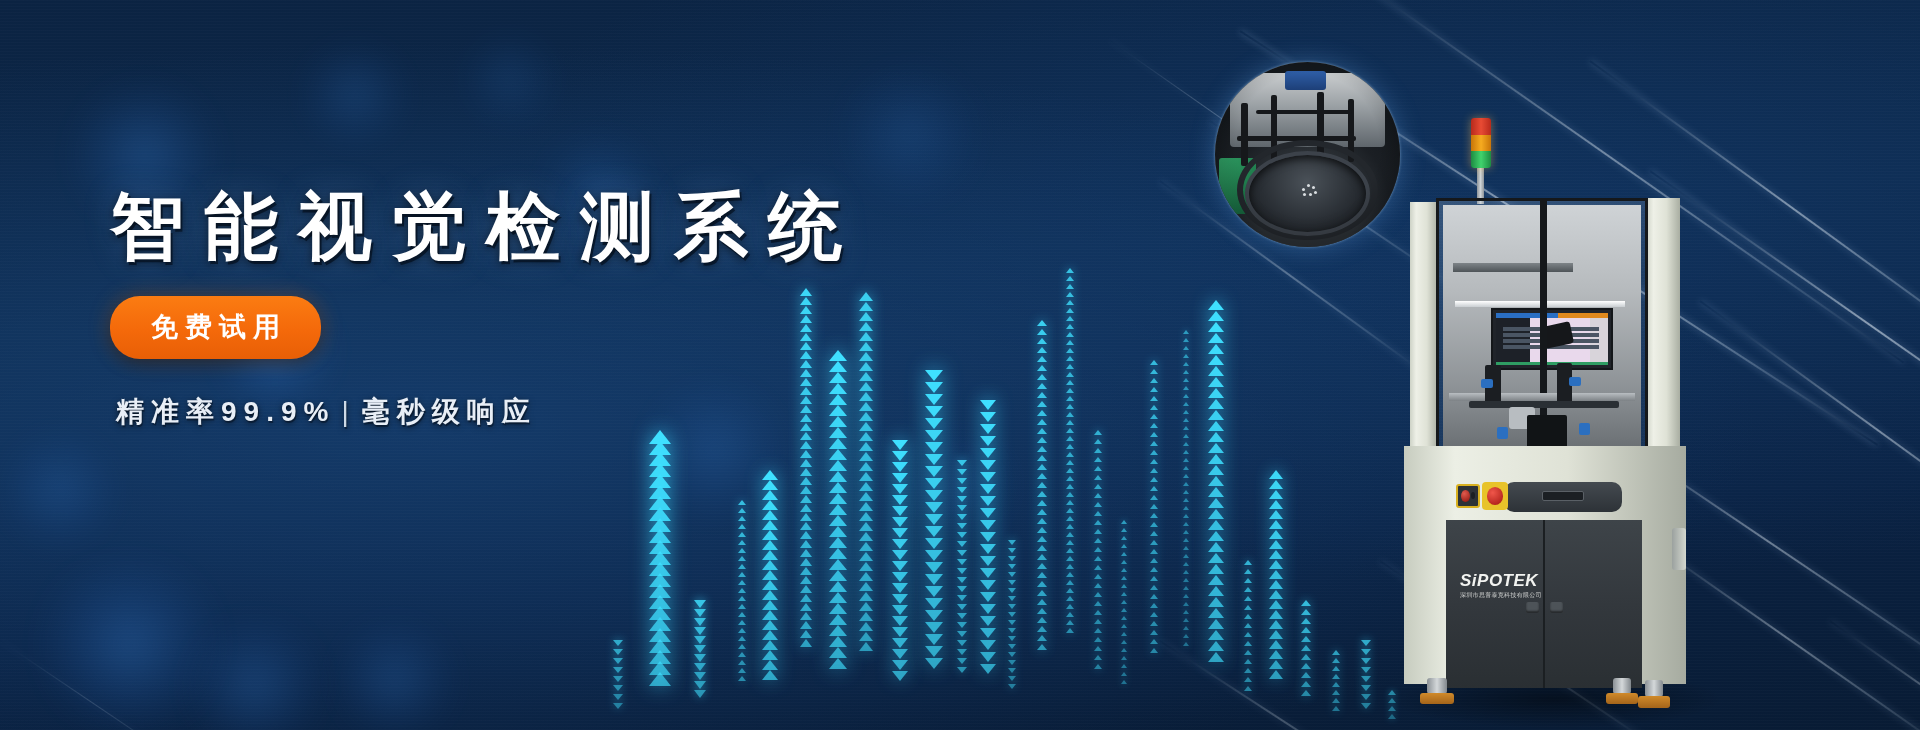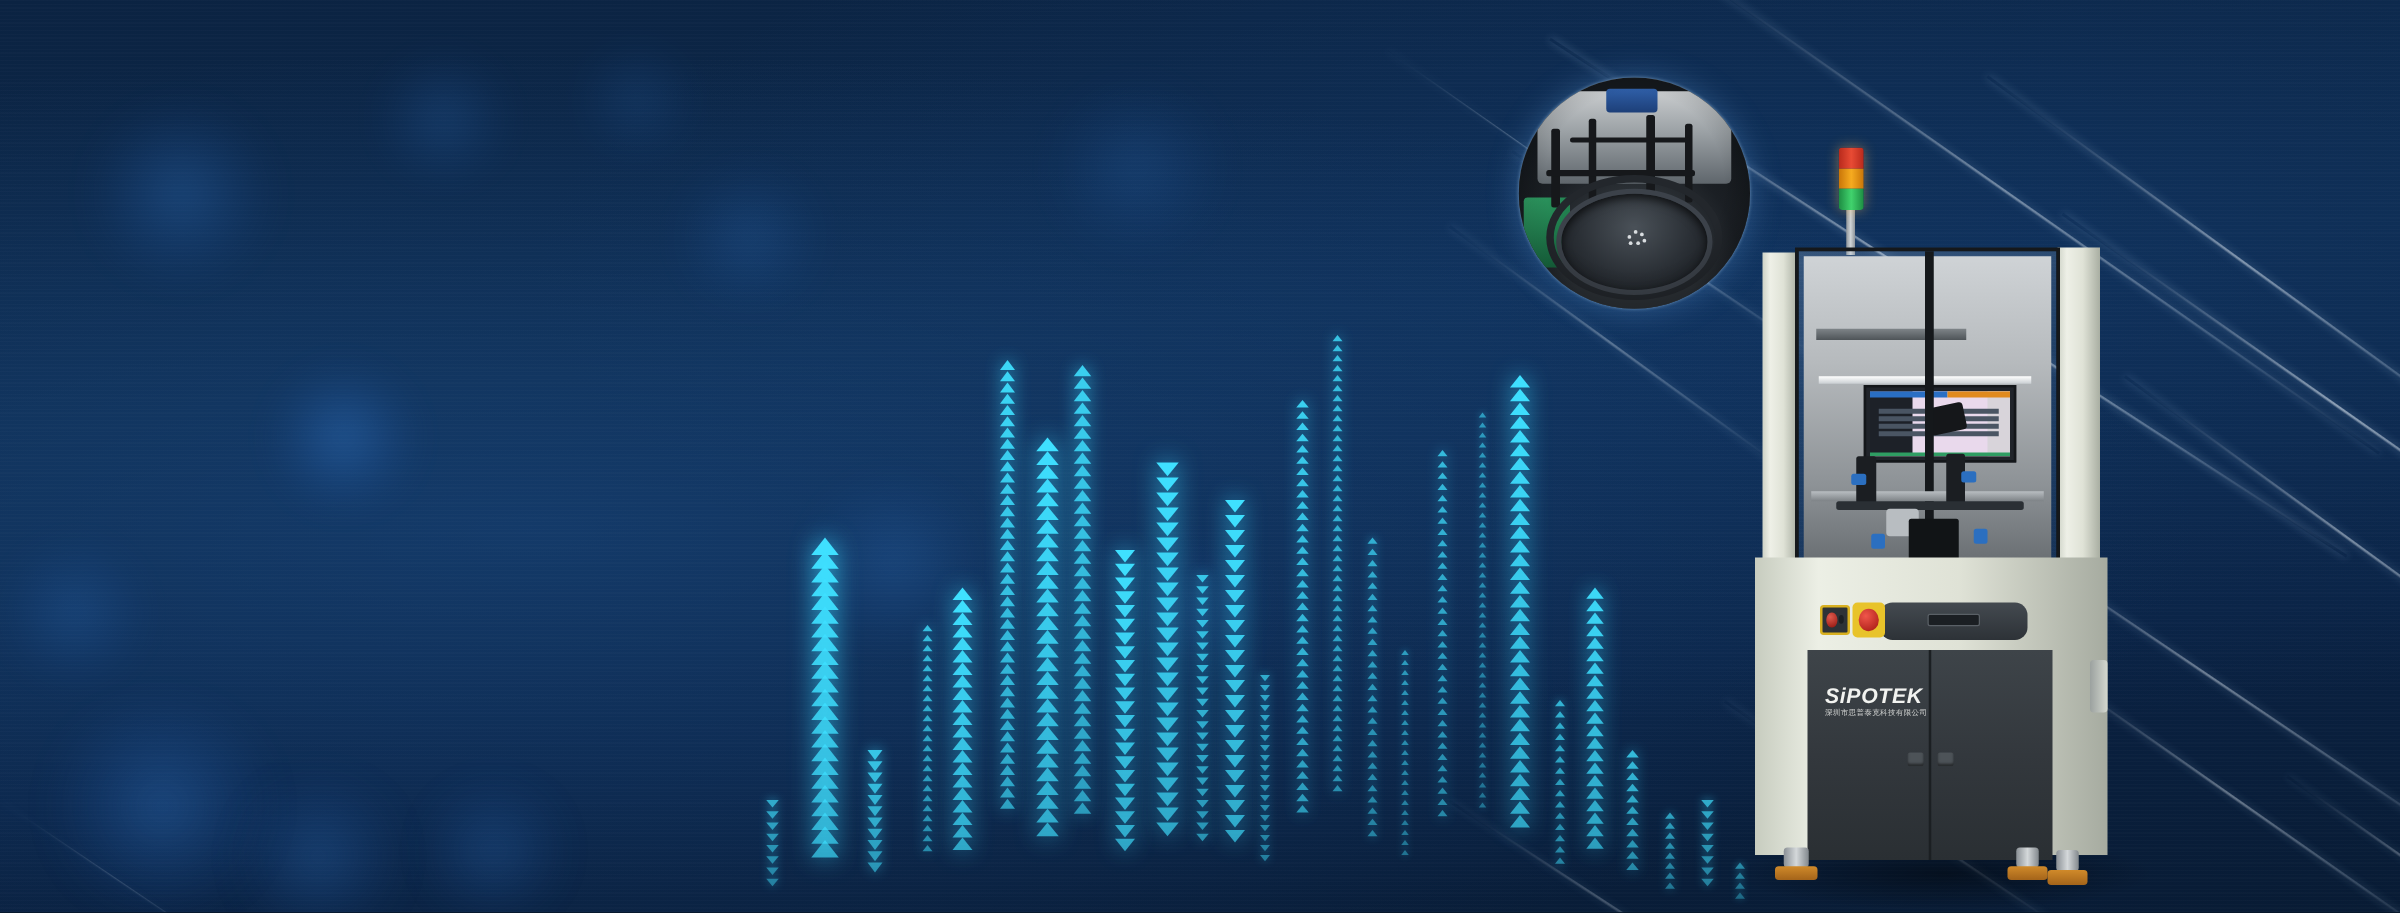--- a/index.html
+++ b/index.html
@@ -142,21 +142,21 @@
   .m-doors{ position:absolute; background:linear-gradient(180deg,#3e4449 0%,#33383d 50%,#2a2f33 100%); }
   .m-doorsplit{ position:absolute; width:2px; background:#1b1f22; }
   .m-handle{ position:absolute; width:13px; height:11px; background:#4d5358; border-radius:2px;
      box-shadow:inset 0 -2px 2px rgba(0,0,0,.5); }
   .m-foot{ position:absolute; }
   .m-foot .pad{ position:absolute; bottom:0; width:100%; height:42%; border-radius:3px;
     background:linear-gradient(180deg,#d08a2a,#a4641a);}
   .m-foot .stem{ position:absolute; top:0; left:22%; width:56%; height:62%; border-radius:3px;
     background:linear-gradient(90deg,#8a9095,#d4d8da,#82888d);}
 
-  .m-logo{ position:absolute; color:#f2f3f0; line-height:1; }
+  .m-logo{ position:absolute; color:#f2f3f0; line-height:1;margin-top:24px; }
   .m-logo .lg-main{ font-weight:700; letter-spacing:.5px; font-style:italic; }
   .m-logo .lg-sub{ opacity:.8; letter-spacing:.3px; white-space:nowrap; }
 
   
   .copy{ position:absolute; }
   .headline{
     color:#ffffff;
     font-weight:700;
     font-size:74px;
     letter-spacing:20px;
@@ -1000,14 +1000,27 @@
     <div class="m-foot" style="left:206px;top:568px;width:32px;height:26px;">
       <div class="stem"></div>
       <div class="pad"></div>
     </div>
     <div class="m-foot" style="left:238px;top:570px;width:32px;height:28px;">
       <div class="stem"></div>
       <div class="pad"></div>
     </div>
   </div>
 
+  <div class="copy" style="left:110px;top:190px;">
+    <h1 class="headline">智能视觉检测系统</h1>
+
+    <div style="margin-top:32px;">
+      <button class="cta">免费试用</button>
+    </div>
+
+    <div class="subline" style="margin-top:34px;padding-left:6px;">
+      <span>精准率99.9%</span>
+      <span class="sep">|</span>
+      <span>毫秒级响应</span>
+    </div>
+  </div>
 
 </div>
 
 </body></html>

